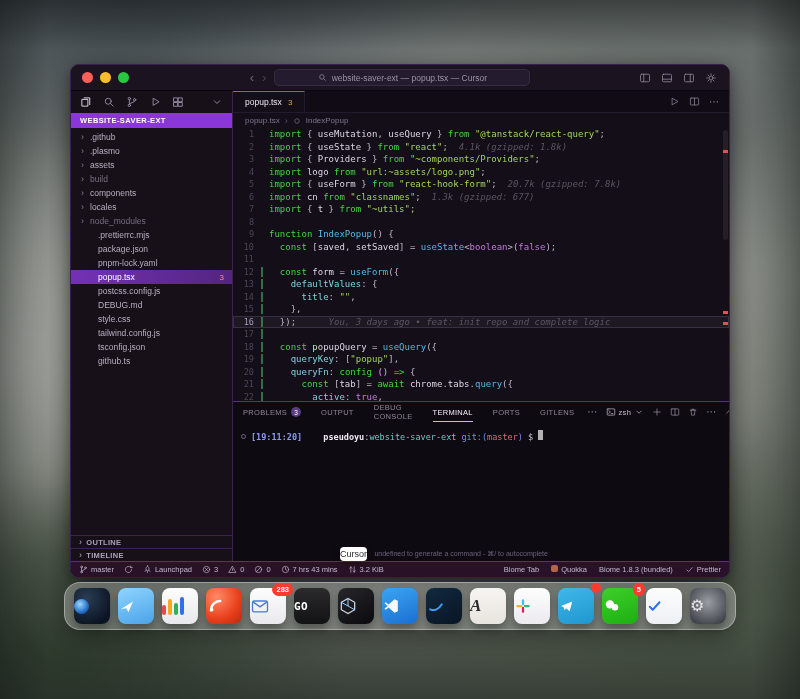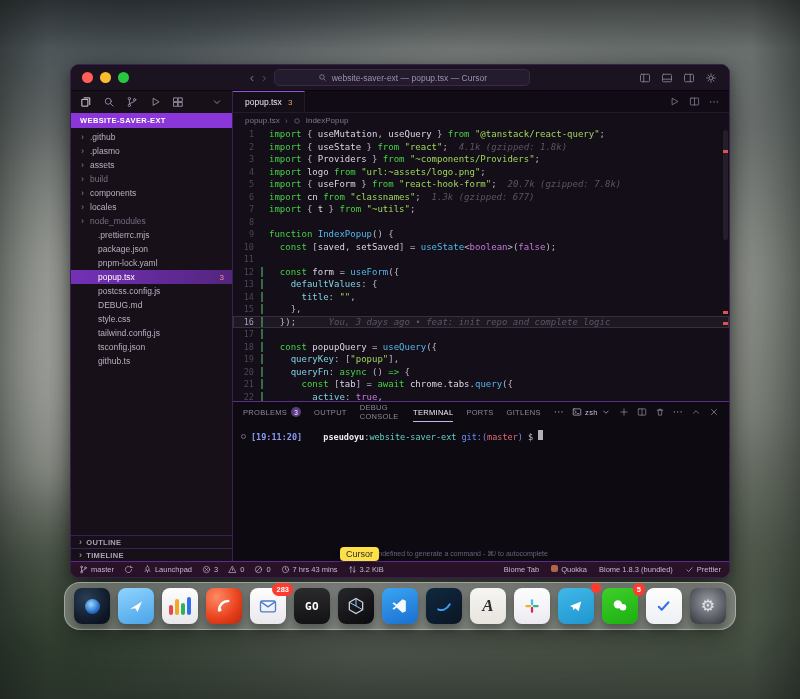--- a/index.html
+++ b/index.html
@@ -126,28 +126,28 @@
   
   .statusbar{ height:16px; flex:none; background:#2a1228; border-top:1px solid #5b2d87;
     display:flex; align-items:center; font-size:7.5px; color:#c3bace; padding:0 8px; }
   .sb-group{ display:flex; align-items:center; gap:10px; }
   .sb-group.right{ margin-left:auto; gap:12px; }
   .sb-item{ display:flex; align-items:center; gap:3px; white-space:nowrap; }
   .sb-item svg{ width:9px; height:9px; fill:none; stroke:currentColor; stroke-width:1.2; stroke-linecap:round; stroke-linejoin:round; }
   .q-chip{ width:7px; height:7px; border-radius:2px; background:#b5654a; display:inline-block; }
 
   
-  .dock-tooltip{ position:absolute; left:340px; top:547px; z-index:5; background:#fde047; color:#2b2b30;
-    font-size:9px; padding:2px 6px; border-radius:4px; box-shadow:0 2px 6px rgba(0,0,0,.4); }
+  .dock-tooltip{ position:absolute; left:340px; top:547px; z-index:5; background:#ffffff; color:#2b2b30;
+    font-size:9px; padding:2px 0; border-radius:4px; box-shadow:0 2px 6px rgba(0,0,0,.4); }
   .dock{ position:absolute; left:50%; bottom:69px; transform:translateX(-50%); z-index:4;
     display:flex; align-items:center; gap:8px; padding:5px 9px;
     background:rgba(250,250,250,.30); border:1px solid rgba(255,255,255,.35); border-radius:16px;
     backdrop-filter:blur(14px); box-shadow:0 8px 24px rgba(0,0,0,.25); }
   .dock-icon{ width:36px; height:36px; border-radius:8px; position:relative; flex:none;
-    display:flex; align-items:center; justify-content:center; box-shadow:0 5px 10px rgba(0,0,0,.35); }
+    display:flex; align-items:center; box-shadow:0 5px 10px rgba(0,0,0,.35); }
   .dock-icon svg{ display:block; }
   .dock-badge{ position:absolute; top:-5px; right:-7px; background:#ff3b30; color:#fff; font-size:7.5px;
     line-height:1; padding:2.5px 4px; border-radius:8px; font-weight:bold; }
   .dock-badge.dot{ width:10px; height:10px; padding:0; border-radius:50%; }
   .i-dark-blue{ background:radial-gradient(circle at 35% 30%, #2a3e55, #0c1524 75%); }
   .blue-orb{ width:15px; height:15px; border-radius:50%; background:radial-gradient(circle at 40% 35%, #9fd8ff, #2470c8 60%, #123a70); }
   .i-sky{ background:linear-gradient(160deg,#8fd4ff,#4aa3e8); }
   .i-equalizer{ background:linear-gradient(#fdfdfd,#e8e8ec); }
   .eq{ display:flex; align-items:flex-end; gap:2.5px; height:18px; }
   .eq i{ width:3.5px; border-radius:2px; display:block; }
@@ -384,28 +384,28 @@
           <div class="code-line"><span class="gutter">10</span><span class="code-text"><span class="tok-p">  </span><span class="tok-k">const </span><span class="tok-p">[</span><span class="tok-v">saved</span><span class="tok-p">, </span><span class="tok-v">setSaved</span><span class="tok-p">] = </span><span class="tok-fn">useState</span><span class="tok-p">&lt;</span><span class="tok-typ">boolean</span><span class="tok-p">&gt;(</span><span class="tok-con">false</span><span class="tok-p">);</span></span></div>
           <div class="code-line"><span class="gutter">11</span><span class="code-text"></span></div>
           <div class="code-line"><span class="gutter chg">12</span><span class="code-text"><span class="tok-p">  </span><span class="tok-k">const </span><span class="tok-v">form</span><span class="tok-p"> = </span><span class="tok-fn">useForm</span><span class="tok-p">({</span></span></div>
           <div class="code-line"><span class="gutter chg">13</span><span class="code-text"><span class="tok-p">    </span><span class="tok-prop">defaultValues</span><span class="tok-p">: {</span></span></div>
           <div class="code-line"><span class="gutter chg">14</span><span class="code-text"><span class="tok-p">      </span><span class="tok-prop">title</span><span class="tok-p">: </span><span class="tok-str">""</span><span class="tok-p">,</span></span></div>
           <div class="code-line"><span class="gutter chg">15</span><span class="code-text"><span class="tok-p">    },</span></span></div>
           <div class="code-line cur"><span class="gutter chg">16</span><span class="code-text"><span class="tok-p">  });</span><span class="tok-g">      You, 3 days ago • feat: init repo and complete logic</span></span></div>
           <div class="code-line"><span class="gutter chg">17</span><span class="code-text"></span></div>
           <div class="code-line"><span class="gutter chg">18</span><span class="code-text"><span class="tok-p">  </span><span class="tok-k">const </span><span class="tok-v">popupQuery</span><span class="tok-p"> = </span><span class="tok-fn">useQuery</span><span class="tok-p">({</span></span></div>
           <div class="code-line"><span class="gutter chg">19</span><span class="code-text"><span class="tok-p">    </span><span class="tok-prop">queryKey</span><span class="tok-p">: [</span><span class="tok-str">"popup"</span><span class="tok-p">],</span></span></div>
-          <div class="code-line"><span class="gutter chg">20</span><span class="code-text"><span class="tok-p">    </span><span class="tok-prop">queryFn</span><span class="tok-p">: </span><span class="tok-k">async </span><span class="tok-p">() </span><span class="tok-k">=&gt;</span><span class="tok-p"> {</span></span></div>
+          <div class="code-line"><span class="gutter chg">20</span><span class="code-text"><span class="tok-p">    </span><span class="tok-prop">queryFn</span><span class="tok-p">: </span><span class="tok-k">config </span><span class="tok-p">() </span><span class="tok-k">=&gt;</span><span class="tok-p"> {</span></span></div>
           <div class="code-line"><span class="gutter chg">21</span><span class="code-text"><span class="tok-p">      </span><span class="tok-k">const </span><span class="tok-p">[</span><span class="tok-v">tab</span><span class="tok-p">] = </span><span class="tok-k">await </span><span class="tok-v">chrome</span><span class="tok-p">.</span><span class="tok-v">tabs</span><span class="tok-p">.</span><span class="tok-fn">query</span><span class="tok-p">({</span></span></div>
           <div class="code-line"><span class="gutter chg">22</span><span class="code-text"><span class="tok-p">        </span><span class="tok-prop">active</span><span class="tok-p">: </span><span class="tok-con">true</span><span class="tok-p">,</span></span></div>
         </div>
 
       <div class="panel">
         <div class="panel-tabs">
-          <span id="ptabs" style="display:flex;gap:13px;height:100%;align-items:flex-start">
+          <span id="ptabs" style="display:flex;gap:20px;height:100%;align-items:flex-start">
               <span class="ptab">
                 <span>PROBLEMS</span>
                 <span class="ptab-badge">3</span>
               </span>
               <span class="ptab">
                 <span>OUTPUT</span>
               </span>
               <span class="ptab">
                 <span>DEBUG CONSOLE</span>
               </span>

